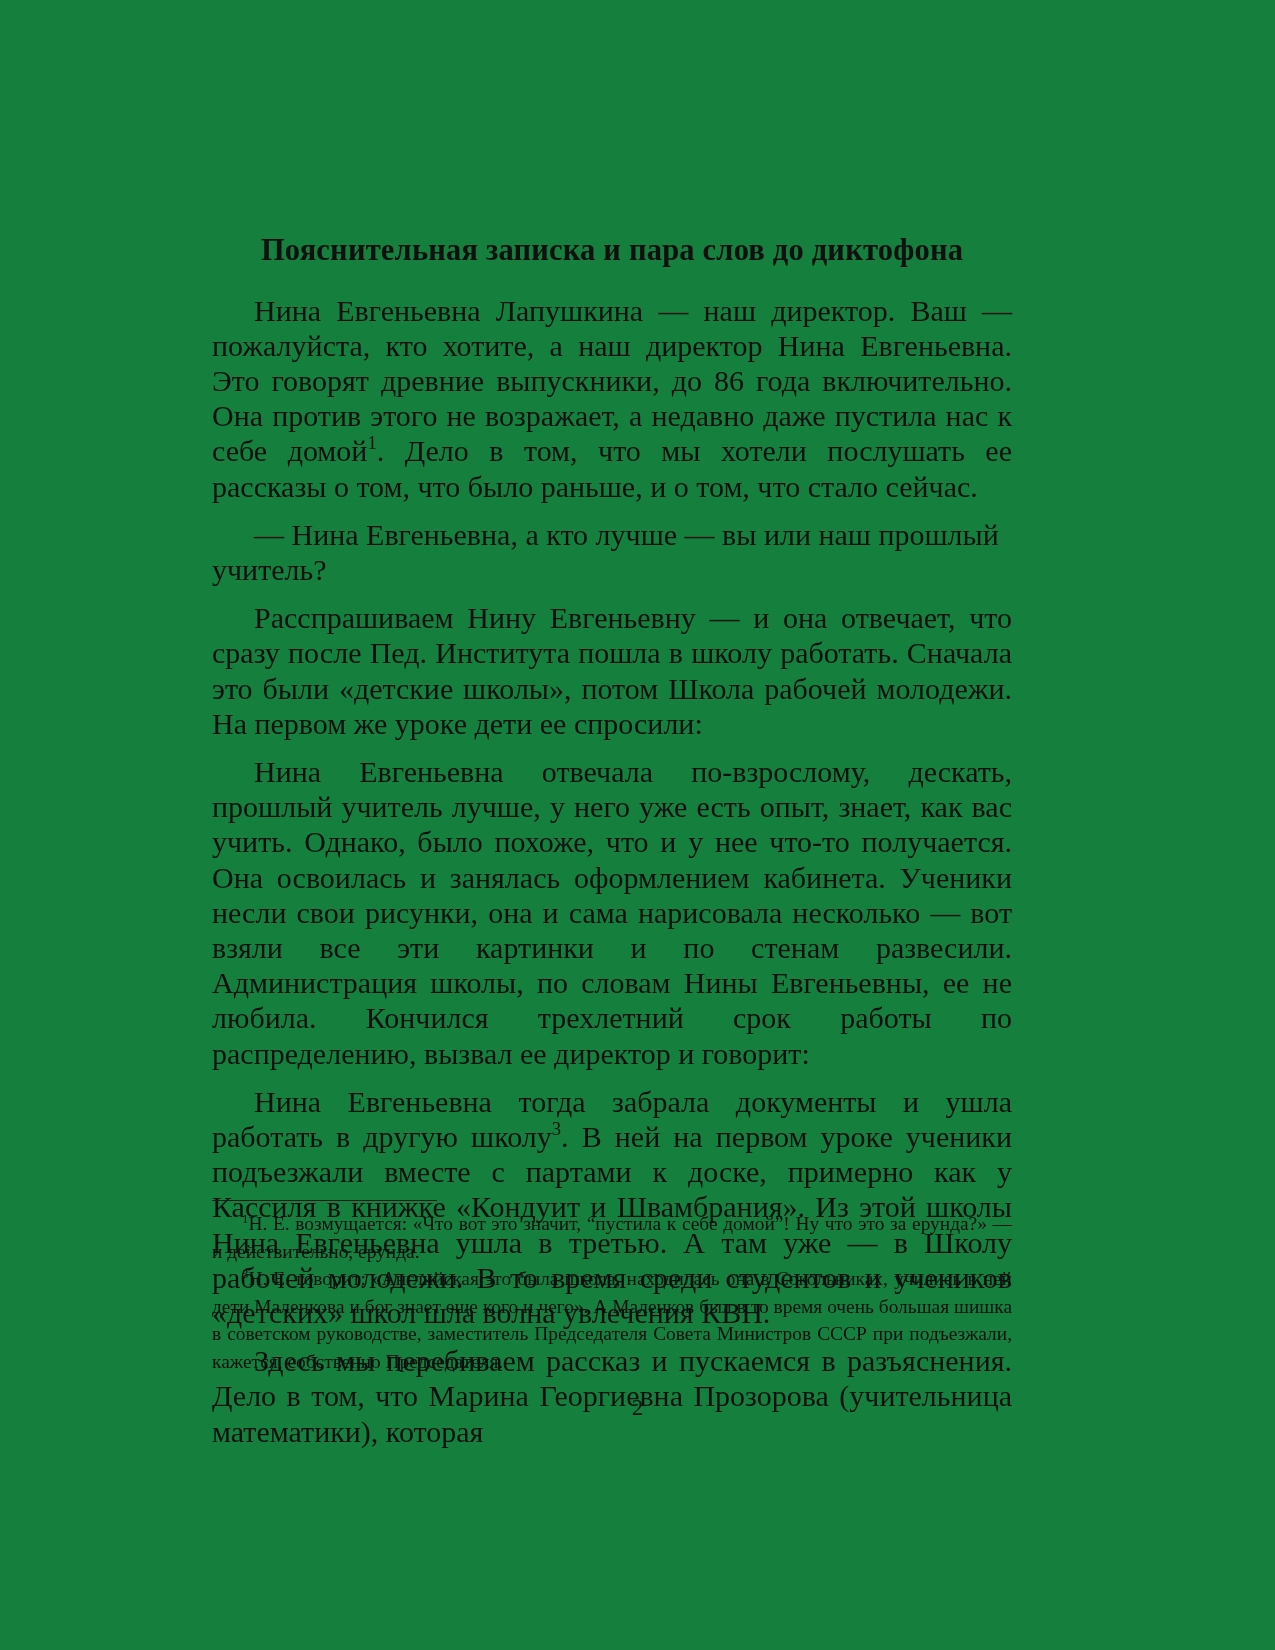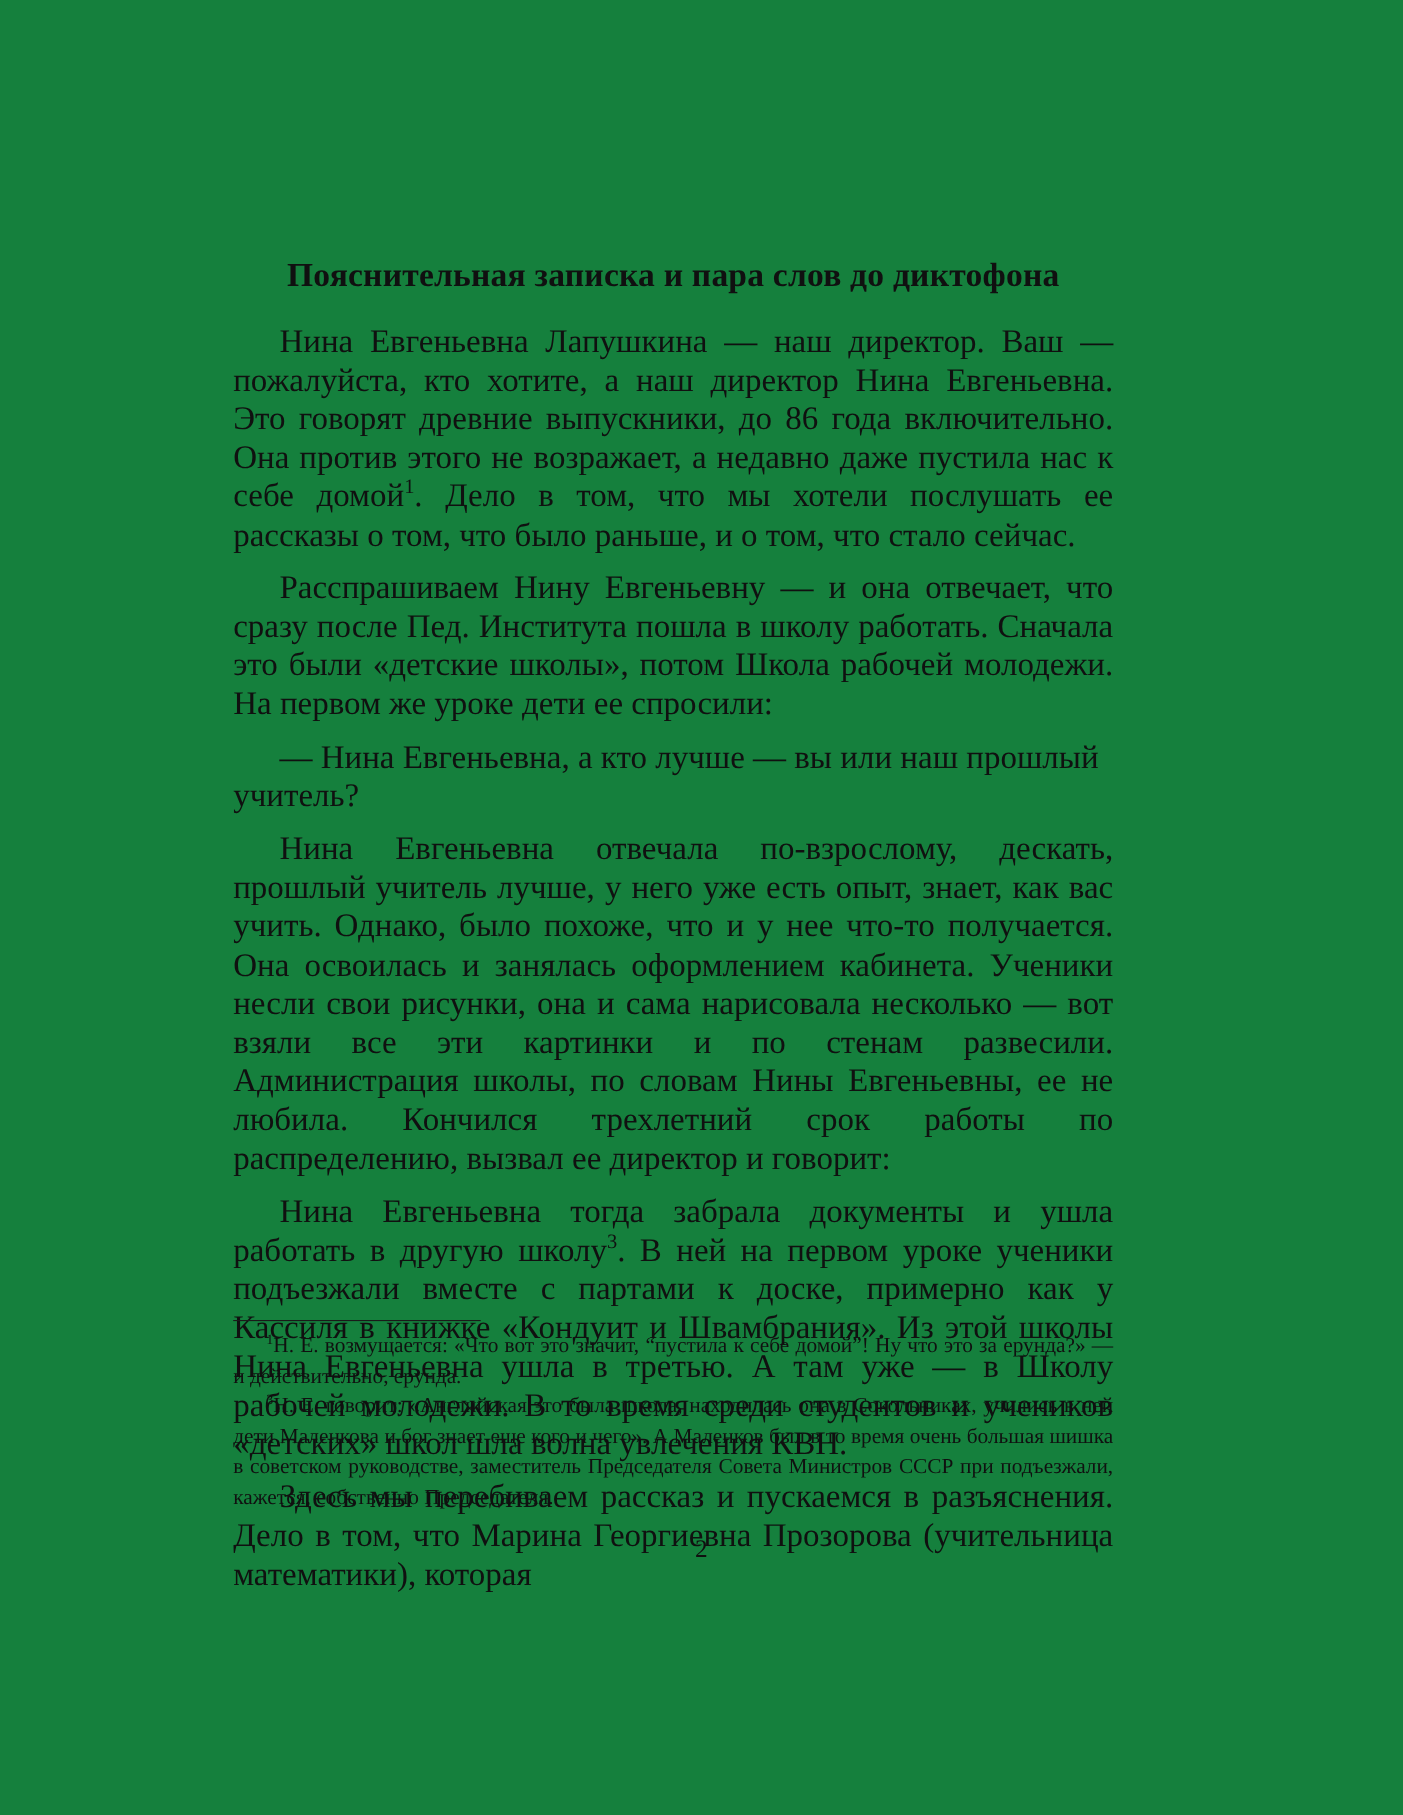--- a/index.html
+++ b/index.html
@@ -104,23 +104,23 @@
 <div class="page">
 
   <div class="content">
 
     <h1 class="doc-title">Пояснительная записка и пара слов до диктофона</h1>
 
     <div>
 
       <p class="body-par"><span>Нина Евгеньевна Лапушкина — наш директор. Ваш — пожалуйста, кто хотите, а наш директор Нина Евгеньевна. Это говорят древние выпускники, до 86 года включительно. Она против этого не возражает, а недавно даже пустила нас к себе домой</span><sup>1</sup><span>. Дело в том, что мы хотели послушать ее рассказы о том, что было раньше, и о том, что стало сейчас.</span></p>
 
+      <p class="body-par dialog"><span>— Нина Евгеньевна, а кто лучше — вы или наш прошлый учитель?</span></p>
+
       <p class="body-par"><span>Расспрашиваем Нину Евгеньевну — и она отвечает, что сразу после Пед. Института пошла в школу работать. Сначала это были «детские школы», потом Школа рабочей молодежи. На первом же уроке дети ее спросили:</span></p>
-
-      <p class="body-par dialog"><span>— Нина Евгеньевна, а кто лучше — вы или наш прошлый учитель?</span></p>
 
       <p class="body-par"><span>Нина Евгеньевна отвечала по-взрослому, дескать, прошлый учитель лучше, у него уже есть опыт, знает, как вас учить. Однако, было похоже, что и у нее что-то получается. Она освоилась и занялась оформлением кабинета. Ученики несли свои рисунки, она и сама нарисовала несколько — вот взяли все эти картинки и по стенам развесили. Администрация школы, по словам Нины Евгеньевны, ее не любила. Кончился трехлетний срок работы по распределению, вызвал ее директор и говорит:</span></p>
 
 
       <p class="body-par"><span>Нина Евгеньевна тогда забрала документы и ушла работать в другую школу</span><sup>3</sup><span>. В ней на первом уроке ученики подъезжали вместе с партами к доске, примерно как у Кассиля в книжке «Кондуит и Швамбрания». Из этой школы Нина Евгеньевна ушла в третью. А там уже — в Школу рабочей молодежи. В то время среди студентов и учеников «детских» школ шла волна увлечения КВН.</span></p>
 
       <p class="body-par"><span>Здесь мы перебиваем рассказ и пускаемся в разъяснения. Дело в том, что Марина Георгиевна Прозорова (учительница математики), которая</span></p>
 
     </div>
   </div>

